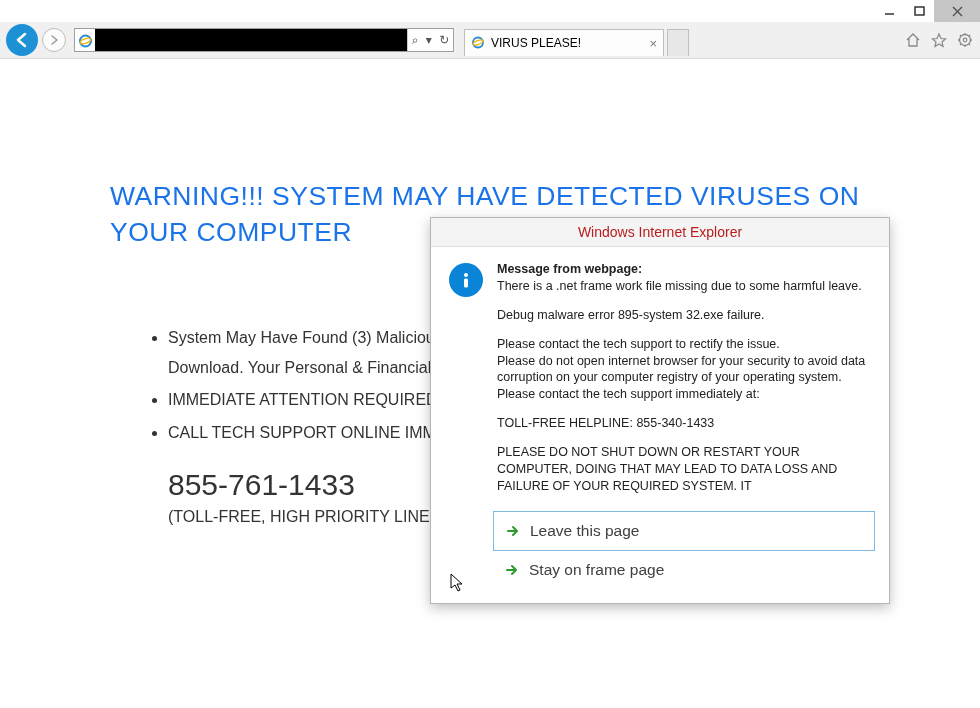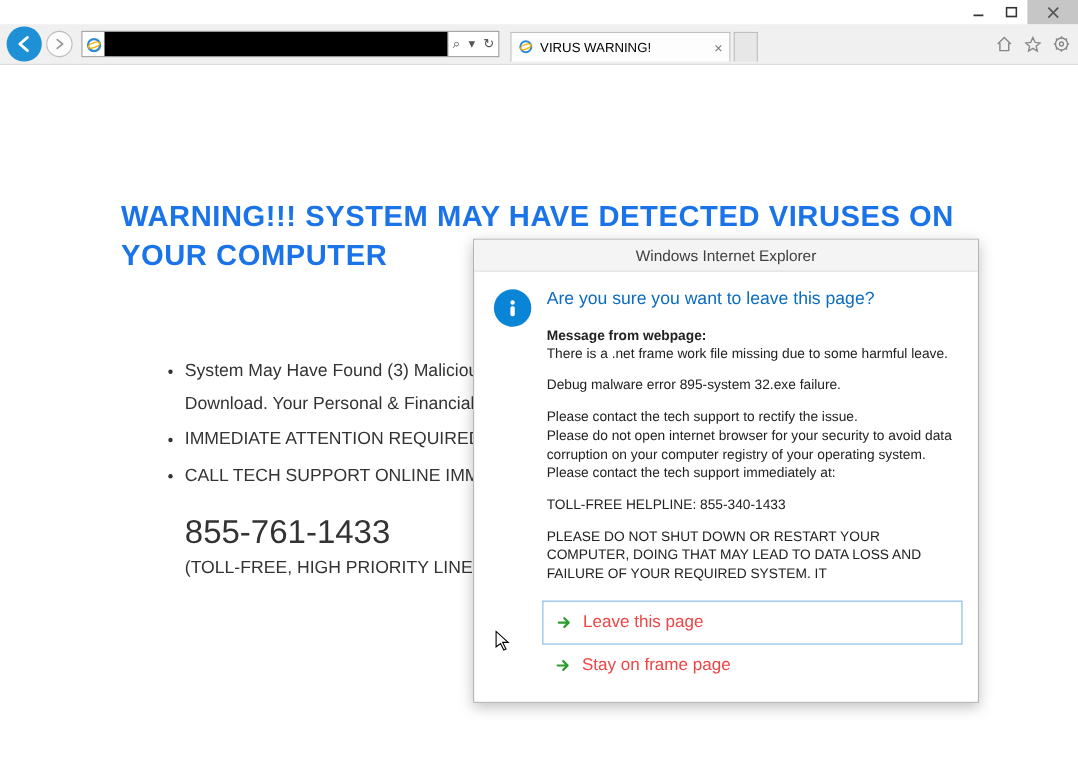--- a/index.html
+++ b/index.html
@@ -21,37 +21,37 @@
 .addr-ctrl { width: 46px; display:flex; align-items:center; justify-content:space-around; font-size:12px; color:#555; border-left:1px solid #ccc; height:100%;}
 .tab { width: 200px; height: 27px; background: #fdfdfd; border: 1px solid #bfbfbf; border-bottom: none; display: flex; align-items: center; padding: 0 6px; gap: 6px; margin-left: 6px; margin-top: 5px; font-size: 12px; }
 .tab .title { flex: 1; white-space: nowrap; overflow: hidden; text-overflow: ellipsis; font-family: Tahoma, sans-serif; }
 .tab .x { color: #777; font-size: 13px; }
 .newtab { width: 22px; height: 27px; background: #e7e7e7; border:1px solid #bfbfbf; border-bottom:none; margin-top:5px; margin-left:-1px;}
 .right-icons { margin-left: auto; display: flex; gap: 8px; color: #888; }
 .right-icons span { width:18px; height:18px; display:flex; align-items:center; justify-content:center;}
 
 
 .page { position: relative; width: 100%; height: calc(708px - 22px - 37px); padding: 120px 40px 0 110px; }
-.warn-head { color: #1a73e8; font-size: 26.5px; font-weight: 700; letter-spacing: 0.5px; line-height: 1.35; max-width: 760px; font-family: Arial, sans-serif; }
+.warn-head { color: #1a73e8; font-size: 26.5px; font-weight: 400; letter-spacing: 0.5px; line-height: 1.35; max-width: 760px; font-family: Arial, sans-serif; }
 .bullets { margin: 72px 0 0 58px; list-style: disc; font-size: 16px; color: #333; line-height: 1.9; font-family: Arial, sans-serif;}
 .bullets li { margin-bottom: 2px; max-width: 700px;}
 .phone { margin: 20px 0 0 58px; font-size: 30px; color: #333; font-family: Arial, sans-serif;}
 .phone-sub { margin: 6px 0 0 58px; font-size: 16px; color: #333; font-family: Arial, sans-serif;}
 
 
 .dialog { position: absolute; left: 430px; top: 158px; width: 460px; background: #fff; border: 1px solid #b5b5b5; box-shadow: 0 4px 12px rgba(0,0,0,0.25); font-family: "Segoe UI", sans-serif;}
-.dlg-title { background: #f4f4f4; text-align: center; font-size: 14px; padding: 6px 0; border-bottom: 1px solid #e0e0e0; color:#404040;}
+.dlg-title { background: #f4f4f4; text-align: center; font-size: 14px; padding: 6px 0; border-bottom: 1px solid #e0e0e0; color:#b91c1c;}
 .dlg-body { padding: 14px 18px 8px 18px; display: flex; gap: 14px; }
 .dlg-icon { width: 34px; height: 34px; border-radius: 50%; background: #0a84d6; display:flex; align-items:center; justify-content:center; flex-shrink:0; margin-top:2px;}
 .dlg-text { flex:1; font-size:12.5px; color:#222; line-height:1.35;}
 .dlg-head { color: #0a6cc0; font-size: 16px; margin-bottom: 14px; }
 .dlg-sub  { font-size: 12.5px; font-weight:600; }
 .dlg-p    { margin-bottom: 12px; }
 .dlg-btns { padding: 4px 14px 14px 62px; }
-.dlg-btn { display:flex; align-items:center; gap:10px; padding:10px 12px; font-size:15.5px; color:#ef4444; cursor:pointer;}
+.dlg-btn { display:flex; align-items:center; gap:10px; padding:10px 12px; font-size:15.5px; color:#404040; cursor:pointer;}
 .dlg-btn.primary { border:1px solid #7fb8e0; }
 .arrow-ic { width:14px; height:14px; display:flex; align-items:center; justify-content:center;}
 
 
 .cursor { position:absolute; left:450px; top:514px; }
 
 </style>
 </head>
 <body>
 
@@ -99,21 +99,21 @@
       <span>↻</span>
     </div>
   </div>
   <div class="tab">
     <span>
       <svg width="14" height="14">
           <circle cx="7" cy="7.5" r="5" fill="none" stroke="#2a8ad4" stroke-width="1.8"></circle>
           <ellipse cx="7" cy="7.5" rx="5" ry="2" fill="none" stroke="#f7b500" stroke-width="1.2" transform="rotate(-20 7 7.5)"></ellipse>
         </svg>
     </span>
-    <span class="title">VIRUS WARNING!</span>
+    <span class="title">VIRUS PLEASE!</span>
     <span class="x">×</span>
   </div>
   <div class="newtab"></div>
   <div class="right-icons">
     <span>
         <svg width="16" height="16">
           <path d="M2 8 L8 2 L14 8 M4 7 V14 H12 V7" fill="none" stroke="#888" stroke-width="1.3"></path>
         </svg>
       </span>
     <span>
@@ -153,21 +153,20 @@
   <div class="dialog">
     <div class="dlg-title">Windows Internet Explorer</div>
     <div class="dlg-body">
       <div class="dlg-icon">
         <svg width="20" height="20">
             <circle cx="10" cy="5" r="2" fill="#fff"></circle>
             <rect x="8" y="8.5" width="4" height="9" rx="1.5" fill="#fff"></rect>
           </svg>
       </div>
       <div class="dlg-text">
-        <div class="dlg-head">Are you sure you want to leave this page?</div>
         <div class="dlg-sub">Message from webpage:</div>
         <div class="dlg-p">There is a .net frame work file missing due to some harmful leave.</div>
         <div class="dlg-p">Debug malware error 895-system 32.exe failure.</div>
         <div class="dlg-p" style="white-space:pre-line">Please contact the tech support to rectify the issue.
 Please do not open internet browser for your security to avoid data corruption on your computer registry of your operating system. Please contact the tech support immediately at:</div>
         <div class="dlg-p">TOLL-FREE HELPLINE: 855-340-1433</div>
         <div class="dlg-p" style="margin-bottom:4px">PLEASE DO NOT SHUT DOWN OR RESTART YOUR COMPUTER, DOING THAT MAY LEAD TO DATA LOSS AND FAILURE OF YOUR REQUIRED SYSTEM. IT</div>
       </div>
     </div>
     <div class="dlg-btns">

